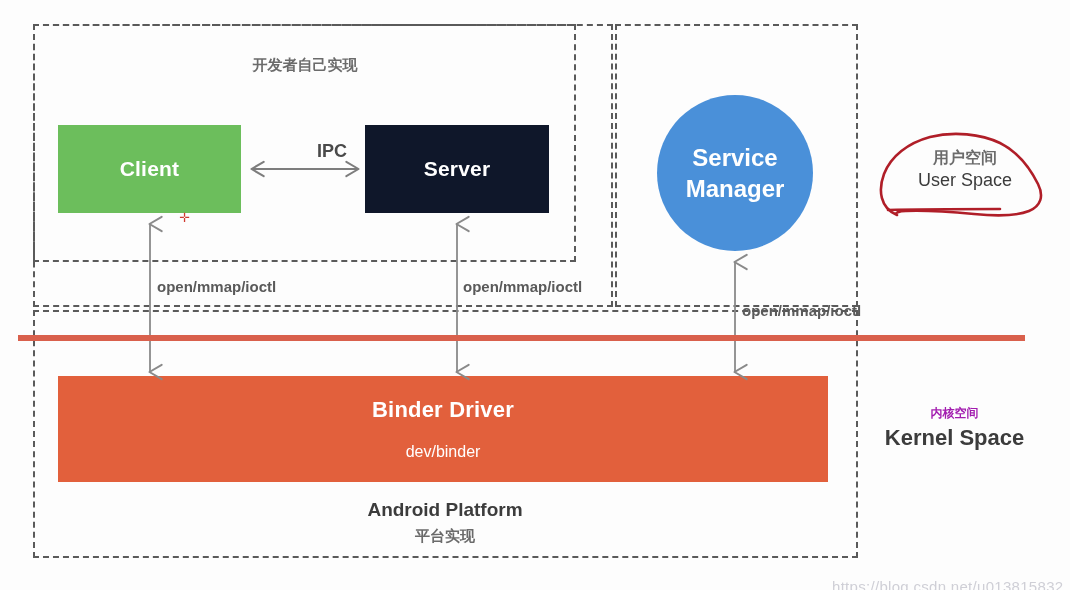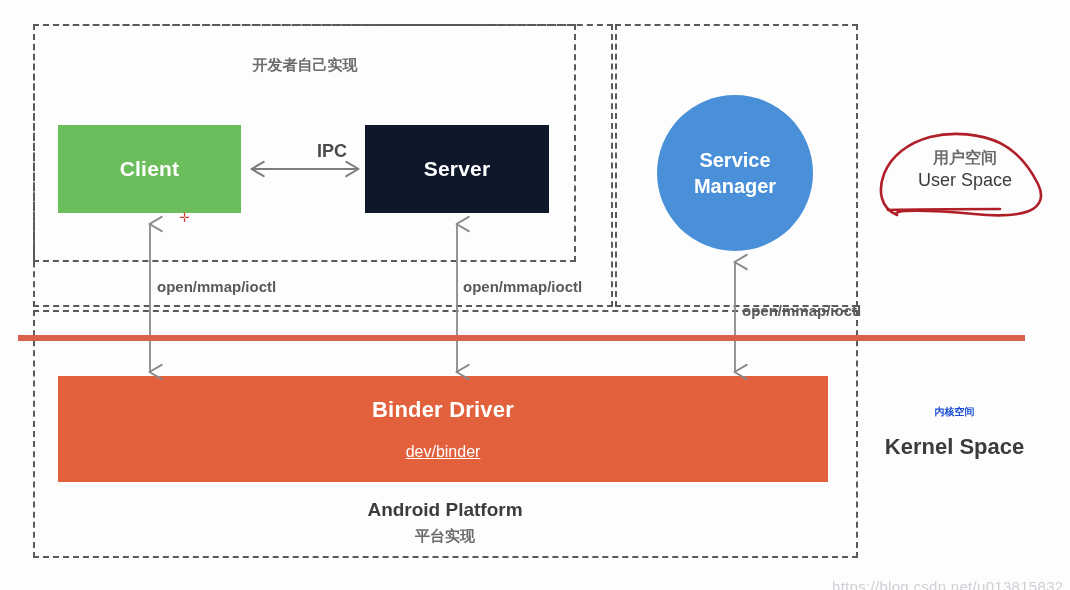--- a/index.html
+++ b/index.html
@@ -31,46 +31,46 @@
     box-sizing:border-box;
     display:flex;
     flex-direction:column;
     align-items:center;
     justify-content:center;
     color:#ffffff;
     text-align:center;
     line-height:1.25;
   }
   .block .main{font-size:21px;font-weight:bold;letter-spacing:.2px;}
-  .block .sub{font-size:15px;font-weight:normal;margin-top:18px;text-decoration:underline;}
+  .block .sub{font-size:15px;font-weight:normal;margin-top:18px;}
 
   #client-box{left:58px;top:125px;width:183px;height:88px;background:#6CBE5C;}
   #server-box{left:365px;top:125px;width:184px;height:88px;background:#0f172a;}
   #binder-box{left:58px;top:376px;width:770px;height:106px;background:#E2603C;}
   #binder-box .main{font-size:22px;}
   #binder-box .sub{font-size:16px;}
 
   #service-manager-circle{
     position:absolute;left:657px;top:95px;width:156px;height:156px;
     border-radius:50%;background:#4A90D9;
     display:flex;align-items:center;justify-content:center;
-    color:#fff;font-size:20px;font-weight:bold;text-align:center;line-height:1.3;
+    color:#fff;font-size:24px;font-weight:bold;text-align:center;line-height:1.3;
   }
 
   
   .caption{
     position:absolute;text-align:center;color:#4a4a4a;line-height:1.35;
   }
   .caption .en{font-size:19px;font-weight:bold;display:block;color:#3c3c3c;}
   .caption .cn{font-size:15px;font-weight:bold;display:block;color:#6b6b6b;margin-top:3px;}
   #app-caption{left:125px;top:52px;width:360px;}
   #platform-caption{left:250px;top:497px;width:390px;}
   #kernel-caption{left:862px;top:402px;width:185px;}
   #kernel-caption .en{font-size:22px;}
-  #kernel-caption .cn{font-size:10px;font-weight:bold;color:#1d4ed8;margin-bottom:13px;}
+  #kernel-caption .cn{font-size:12px;font-weight:bold;color:#a21caf;margin-bottom:2px;}
 
   
   #userspace-caption{position:absolute;left:885px;top:148px;width:160px;text-align:center;color:#4a4a4a;}
   #userspace-caption .cn{display:block;font-size:16px;font-weight:bold;color:#6b6b6b;}
   #userspace-caption .en{display:block;font-size:18px;font-weight:normal;color:#3c3c3c;margin-top:1px;}
 
   
   #overlay{position:absolute;left:0;top:0;width:1070px;height:590px;pointer-events:none;}
 
   

